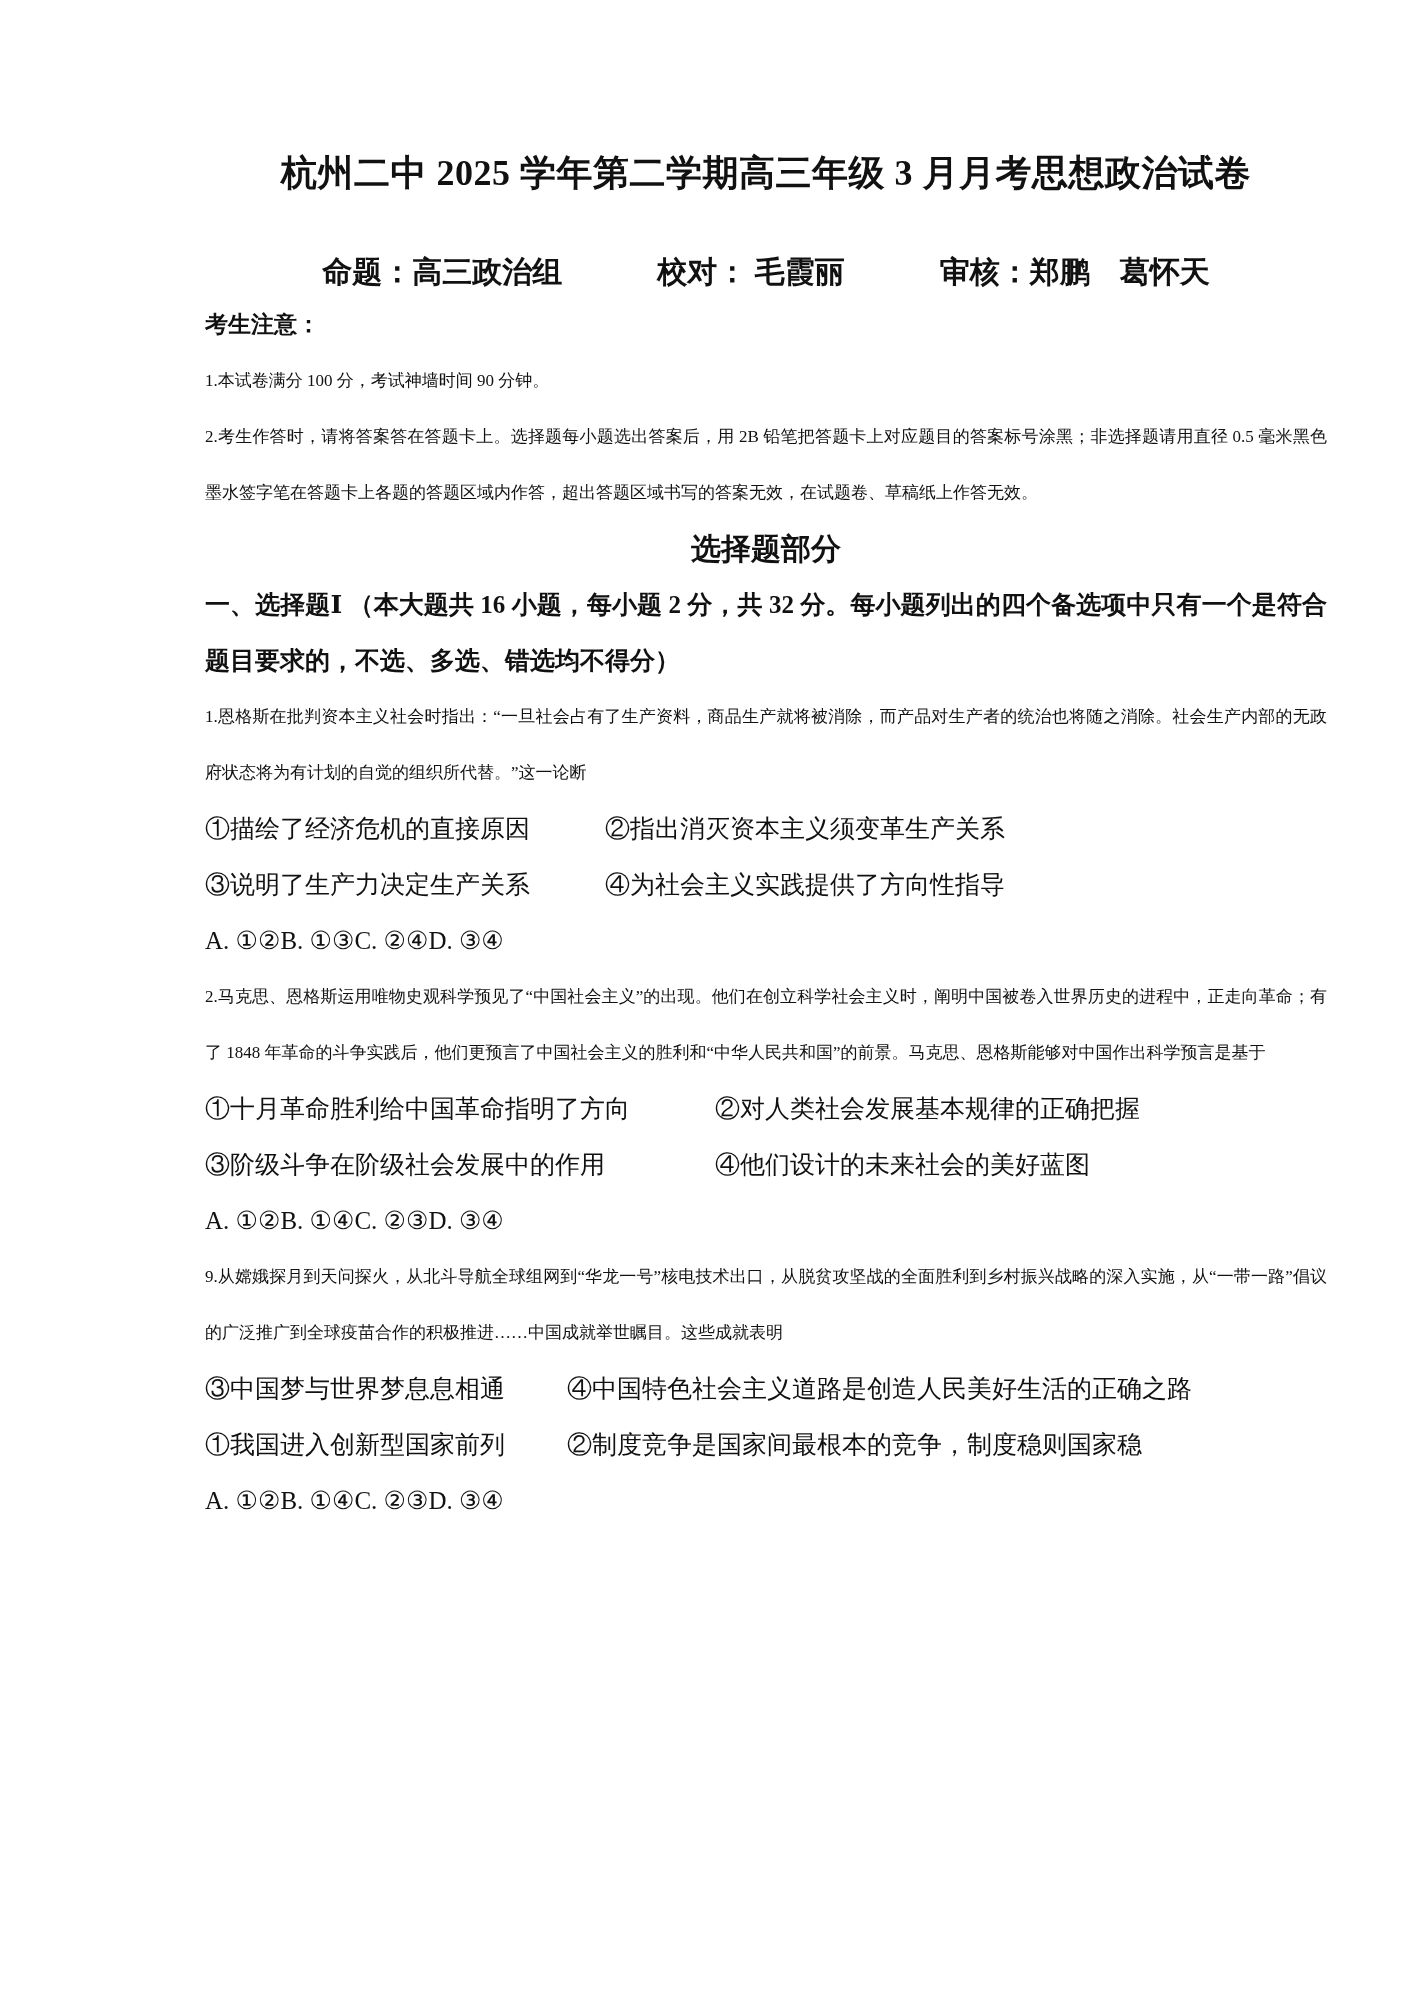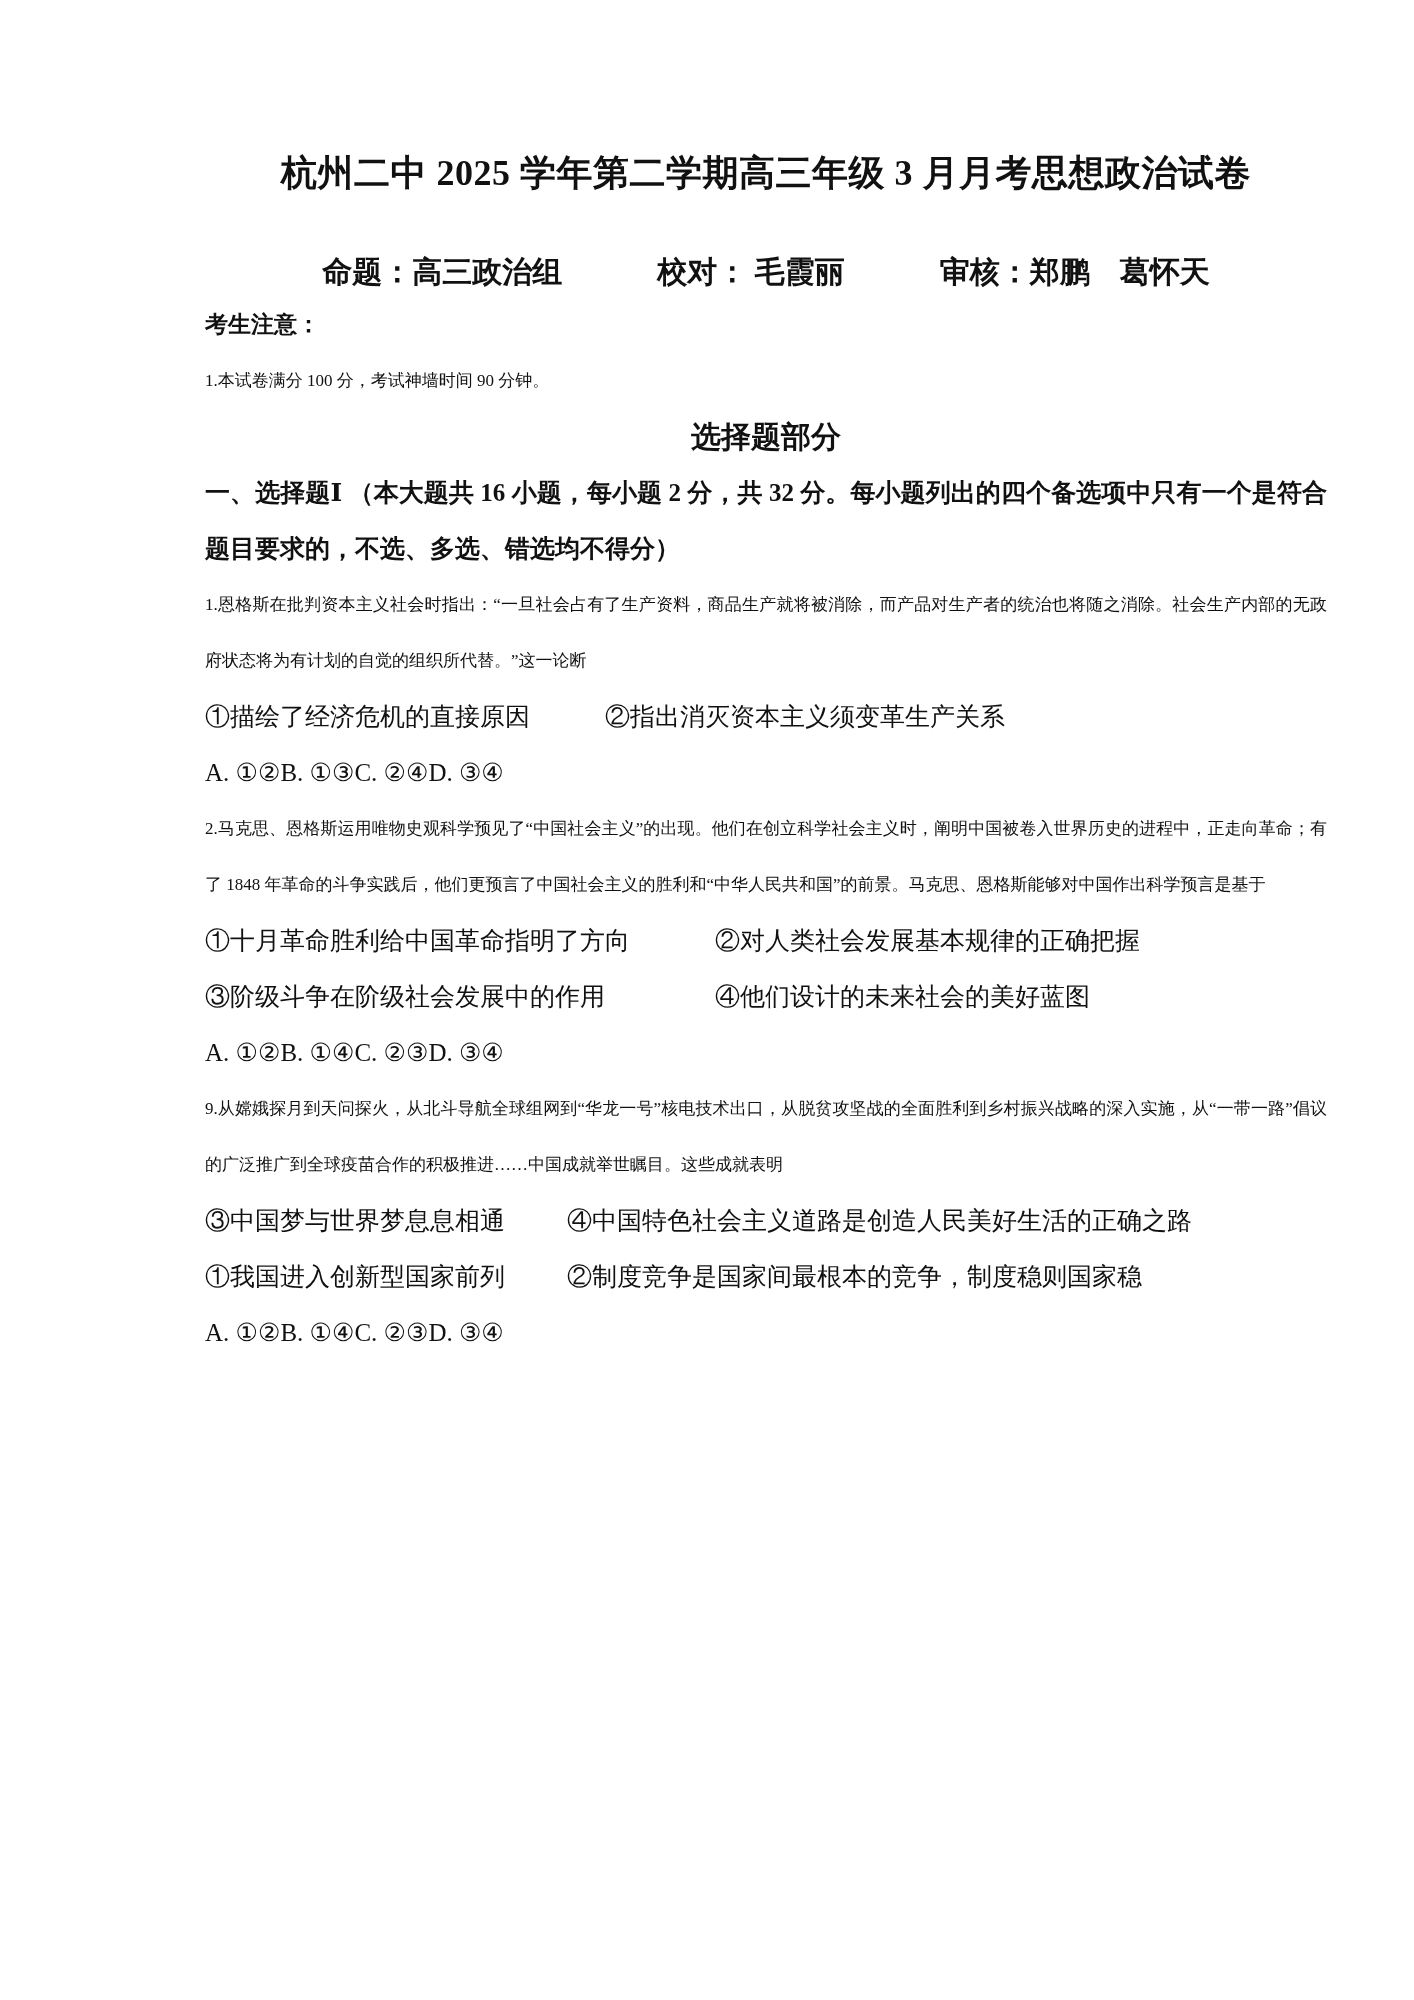--- a/index.html
+++ b/index.html
@@ -92,30 +92,35 @@
 
   <div class="byline">
     <span>命题：高三政治组</span>
     <span>校对： 毛霞丽</span>
     <span>审核：郑鹏　葛怀天</span>
   </div>
 
   <div class="notice-heading">考生注意：</div>
 
   <p class="para">1.本试卷满分 100 分，考试神墙时间 90 分钟。</p>
+  <p class="para">2.考生作答时，请将答案答在答题卡上。选择题每小题选出答案后，用 2B 铅笔把答题卡上对应题目的答案标号涂黑；非选择题请用直径 0.5 毫米黑色墨水签字笔在答题卡上各题的答题区域内作答，超出答题区域书写的答案无效，在试题卷、草稿纸上作答无效。</p>
 
   <h2 class="section-heading">选择题部分</h2>
 
   <p class="intro">一、选择题Ⅰ （本大题共 16 小题，每小题 2 分，共 32 分。每小题列出的四个备选项中只有一个是符合题目要求的，不选、多选、错选均不得分）</p>
 
   <section class="question q1">
     <p class="para">1.恩格斯在批判资本主义社会时指出：“一旦社会占有了生产资料，商品生产就将被消除，而产品对生产者的统治也将随之消除。社会生产内部的无政府状态将为有计划的自觉的组织所代替。”这一论断</p>
     <div class="choice-row">
       <span class="c1">①描绘了经济危机的直接原因</span>
       <span class="c2">②指出消灭资本主义须变革生产关系</span>
+    </div>
+    <div class="choice-row">
+      <span class="c1">③说明了生产力决定生产关系</span>
+      <span class="c2">④为社会主义实践提供了方向性指导</span>
     </div>
     <div class="options-row">
       <span>A. ①②</span>
       <span>B. ①③</span>
       <span>C. ②④</span>
       <span>D. ③④</span>
     </div>
   </section>
 
   <section class="question q2">

